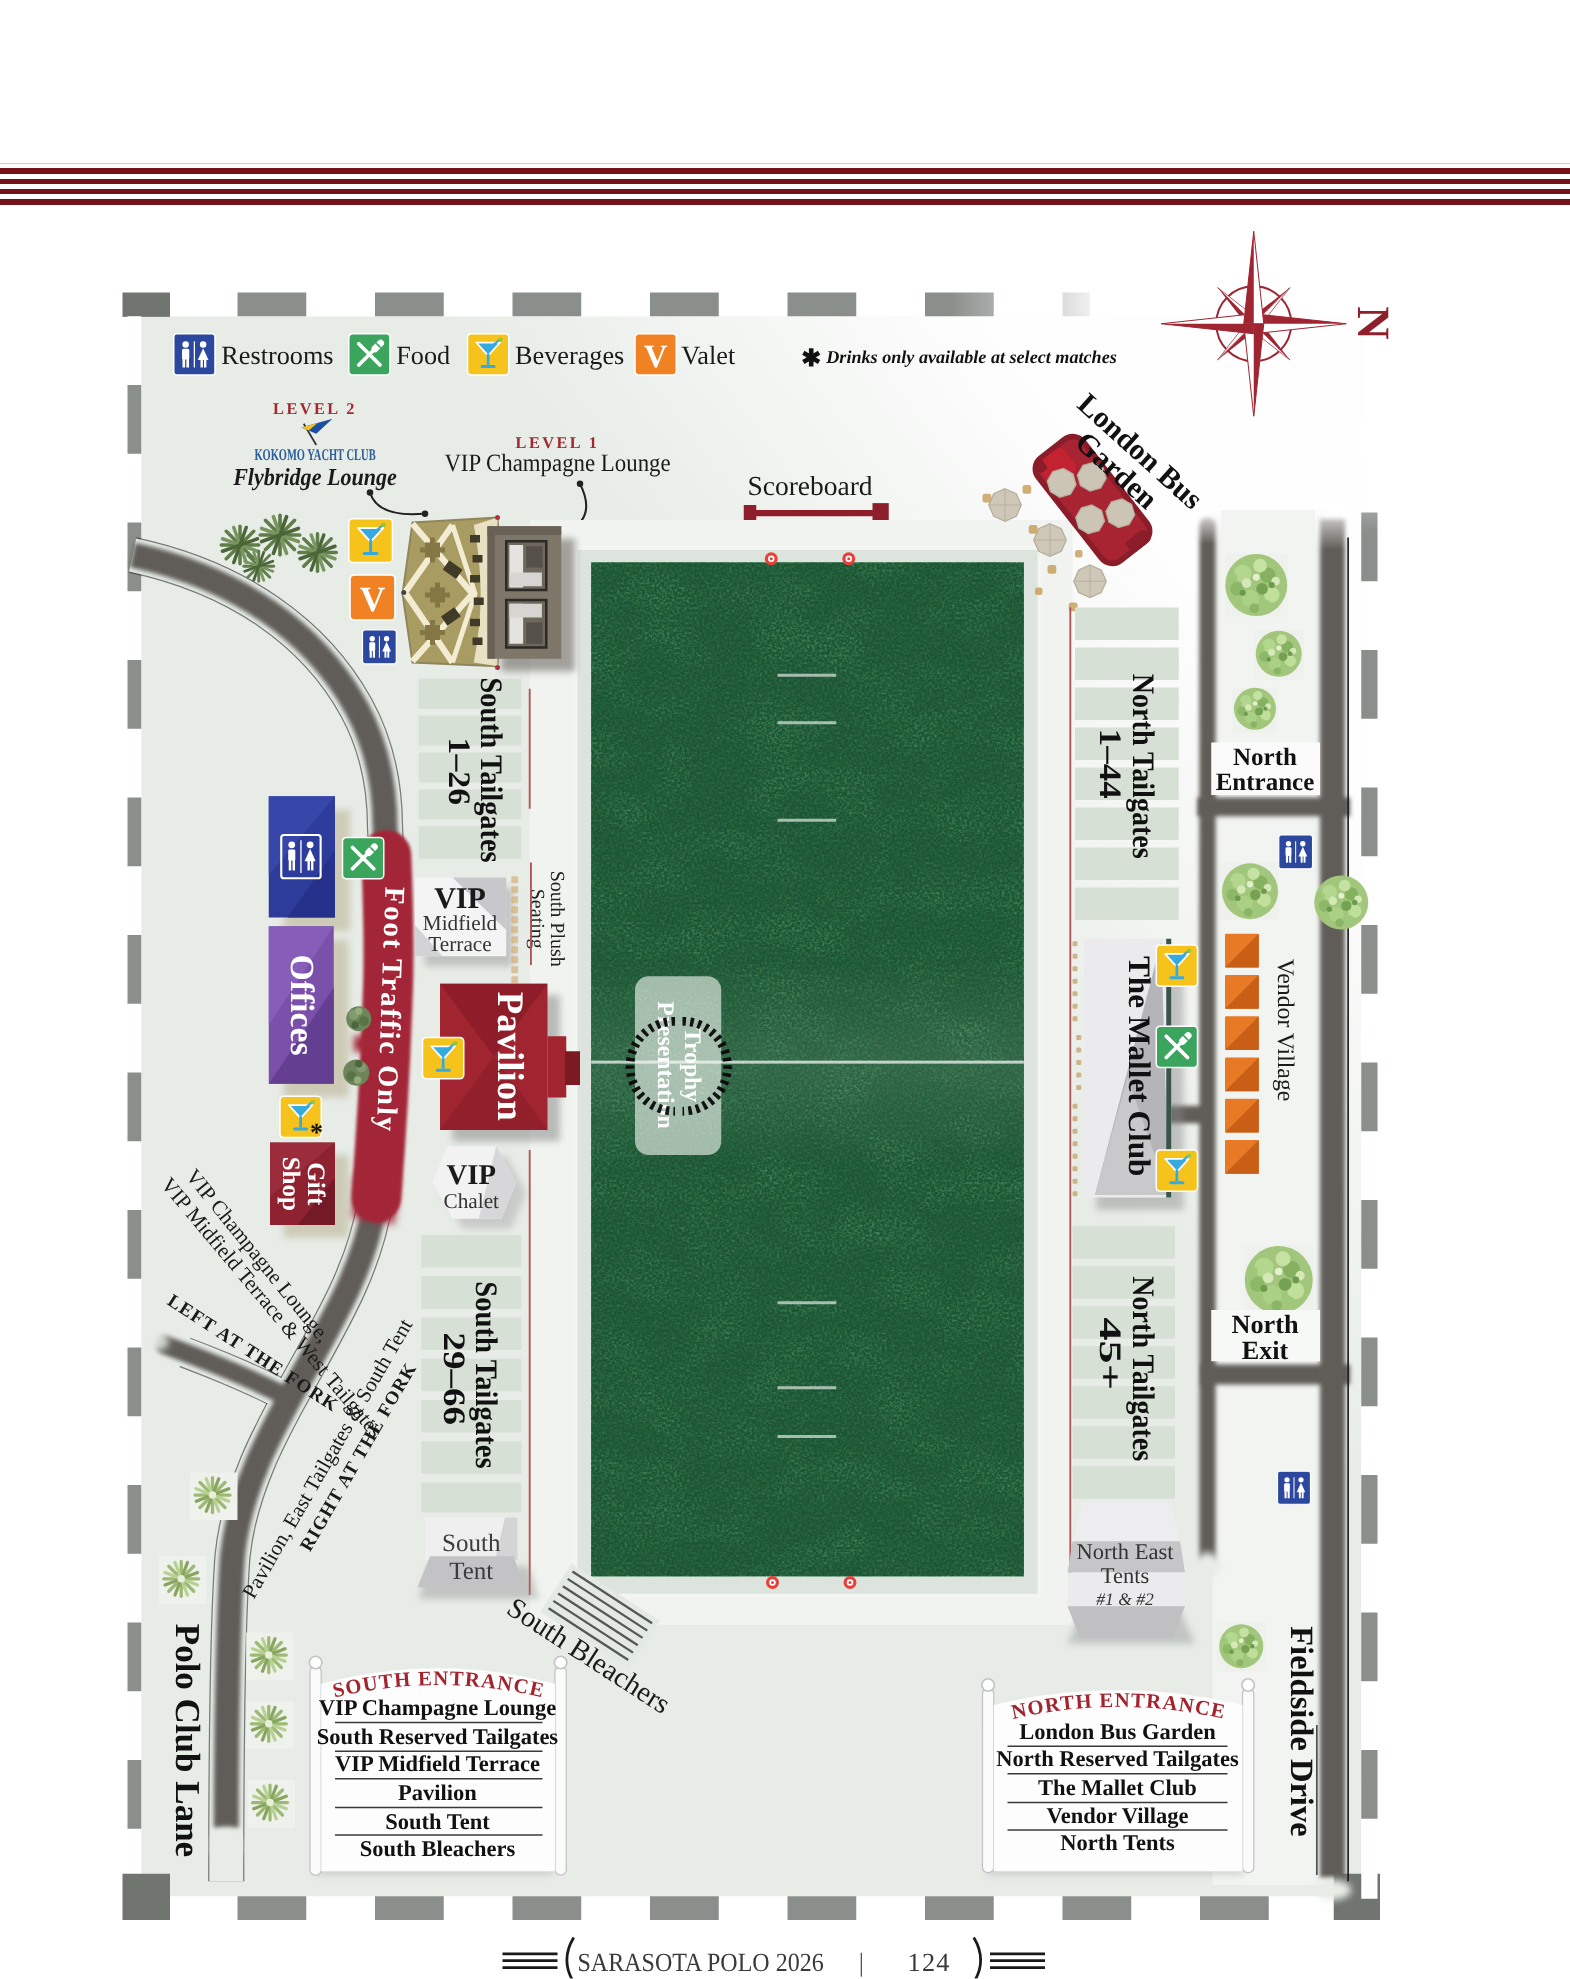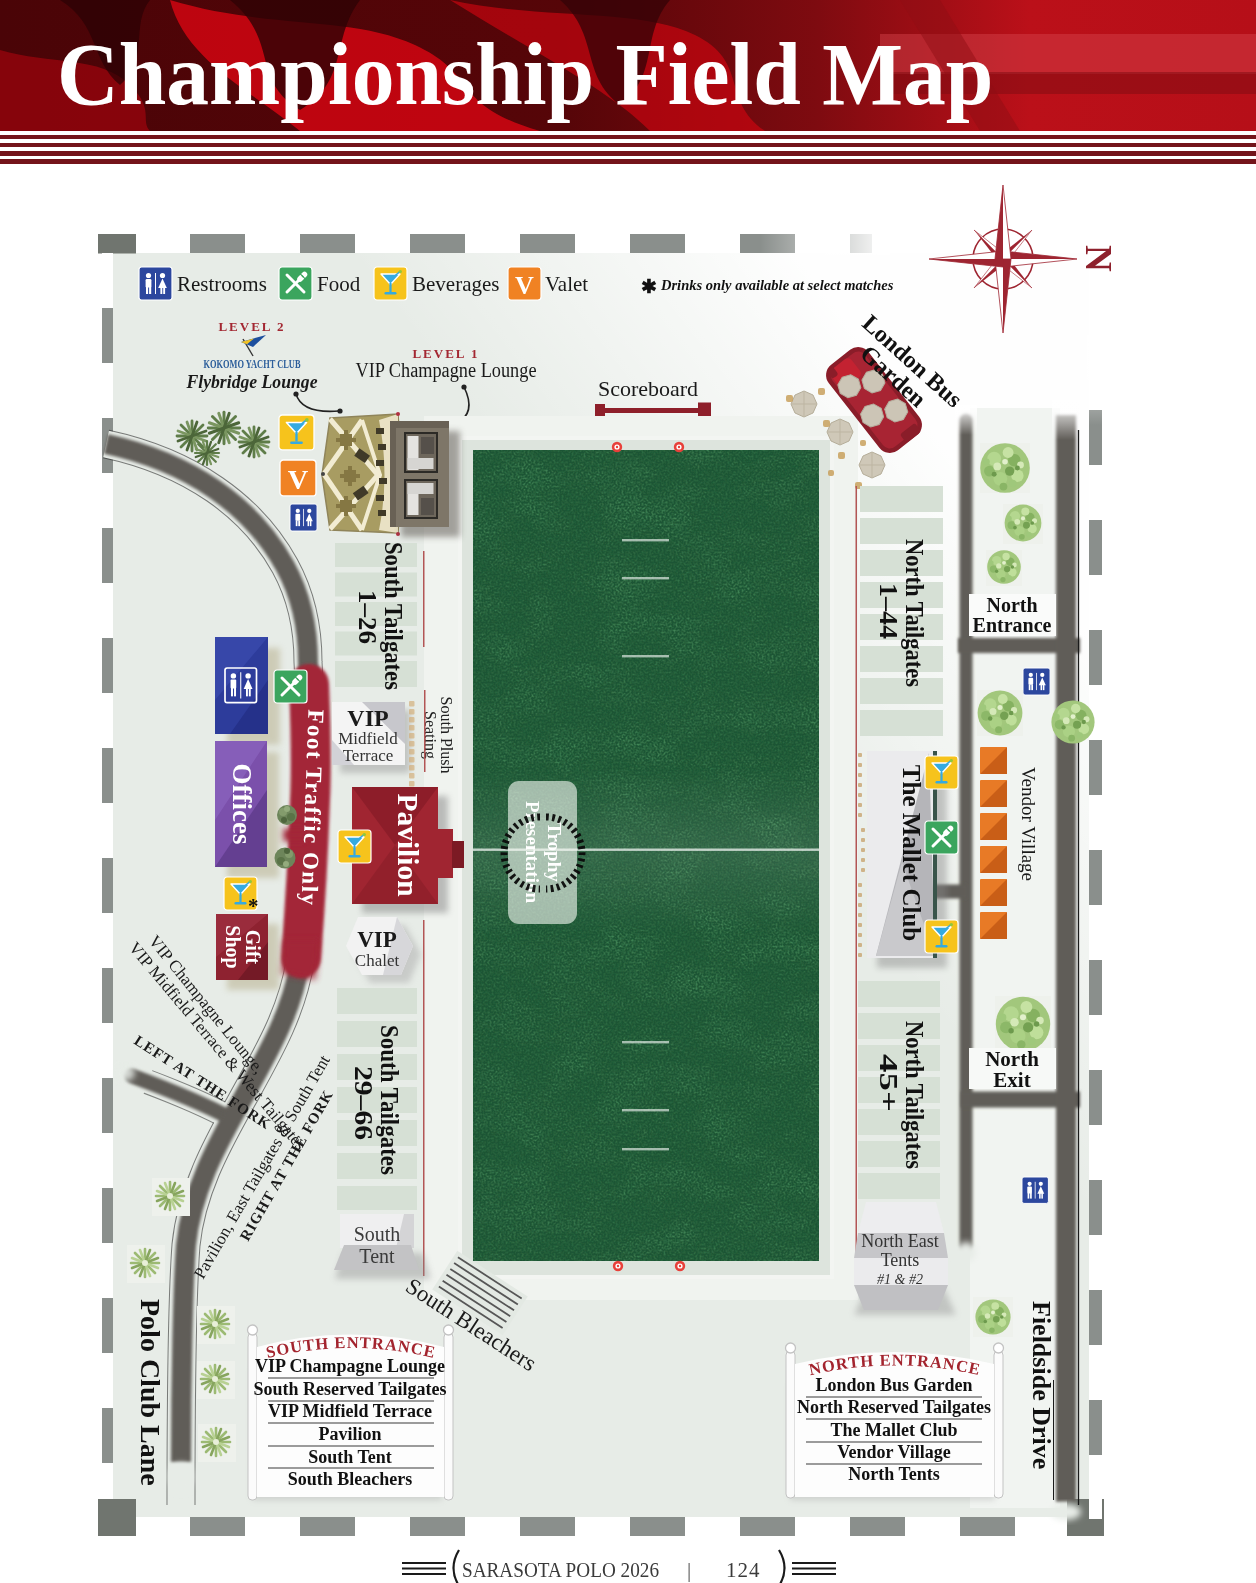--- a/index.html
+++ b/index.html
@@ -3,35 +3,20 @@
 <meta charset="utf-8">
 <style>
 html,body{margin:0;padding:0;background:#fff}
 #page{position:relative;width:1256px;height:1583px;overflow:hidden;background:#fff}
 text{font-family:"Liberation Serif",serif}
 </style>
 </head>
 <body>
 <div id="page">
 
-<div style="position:absolute;left:0;top:0;width:1256px;height:131px;background:linear-gradient(90deg,#45040755 0%,#4a0407 0%,#560508 45%,#7e0b10 65%,#bb1019 82%,#b60f18 100%)">
-<svg width="1256" height="131" style="position:absolute;left:0;top:0">
- <path d="M170,0 C270,30 350,15 415,45 C480,75 450,105 540,131 L300,131 C250,90 185,60 170,0 Z" fill="#e30613" opacity="0.75"></path>
- <path d="M450,0 C540,20 640,8 695,35 C750,62 720,100 765,131 L650,131 C610,90 530,50 450,0 Z" fill="#d90510" opacity="0.6"></path>
- <path d="M0,50 C50,65 100,55 130,85 C155,110 140,120 150,131 L0,131 Z" fill="#c20410" opacity="0.5"></path>
- <path d="M230,0 C280,40 250,80 300,110 C350,80 330,40 360,0 Z" fill="#2e0205" opacity="0.8"></path>
- <path d="M560,0 C600,35 580,75 620,105 C660,75 640,35 670,0 Z" fill="#330307" opacity="0.75"></path>
- <path d="M60,0 C100,25 90,60 120,85 C150,60 130,25 150,0 Z" fill="#2a0204" opacity="0.7"></path>
- <rect x="880" y="34" width="376" height="40" fill="#d8444d" opacity="0.45"></rect>
- <rect x="880" y="72" width="376" height="22" fill="#7e0b11" opacity="0.5"></rect>
- <path d="M900,0 L980,131 L1020,131 L940,0 Z" fill="#8f0d14" opacity="0.5"></path>
-</svg>
-
-<div style="position:absolute;left:57px;top:30px;color:#fff;font-family:'Liberation Serif',serif;font-weight:bold;font-size:89px;line-height:1;white-space:nowrap;transform:scale(0.961,1);transform-origin:0 0">Championship Field Map</div>
-</div>
 
 <div style="position:absolute;left:0;top:131px;width:1256px;height:33px;background:repeating-linear-gradient(180deg,#fff 0px,#fff 3.8px,#74141a 3.8px,#74141a 8.2px)"></div>
 <svg id="map" width="1256" height="1583" viewBox="0 0 1256 1583" style="position:absolute;left:0;top:0">
 <defs>
  <filter id="b1" x="-30%" y="-30%" width="160%" height="160%">
           <feGaussianBlur stdDeviation="1.4"></feGaussianBlur>
         </filter>
  <filter id="b1u" filterUnits="userSpaceOnUse" x="0" y="0" width="1256" height="1583">
           <feGaussianBlur stdDeviation="1.4"></feGaussianBlur>
         </filter>

